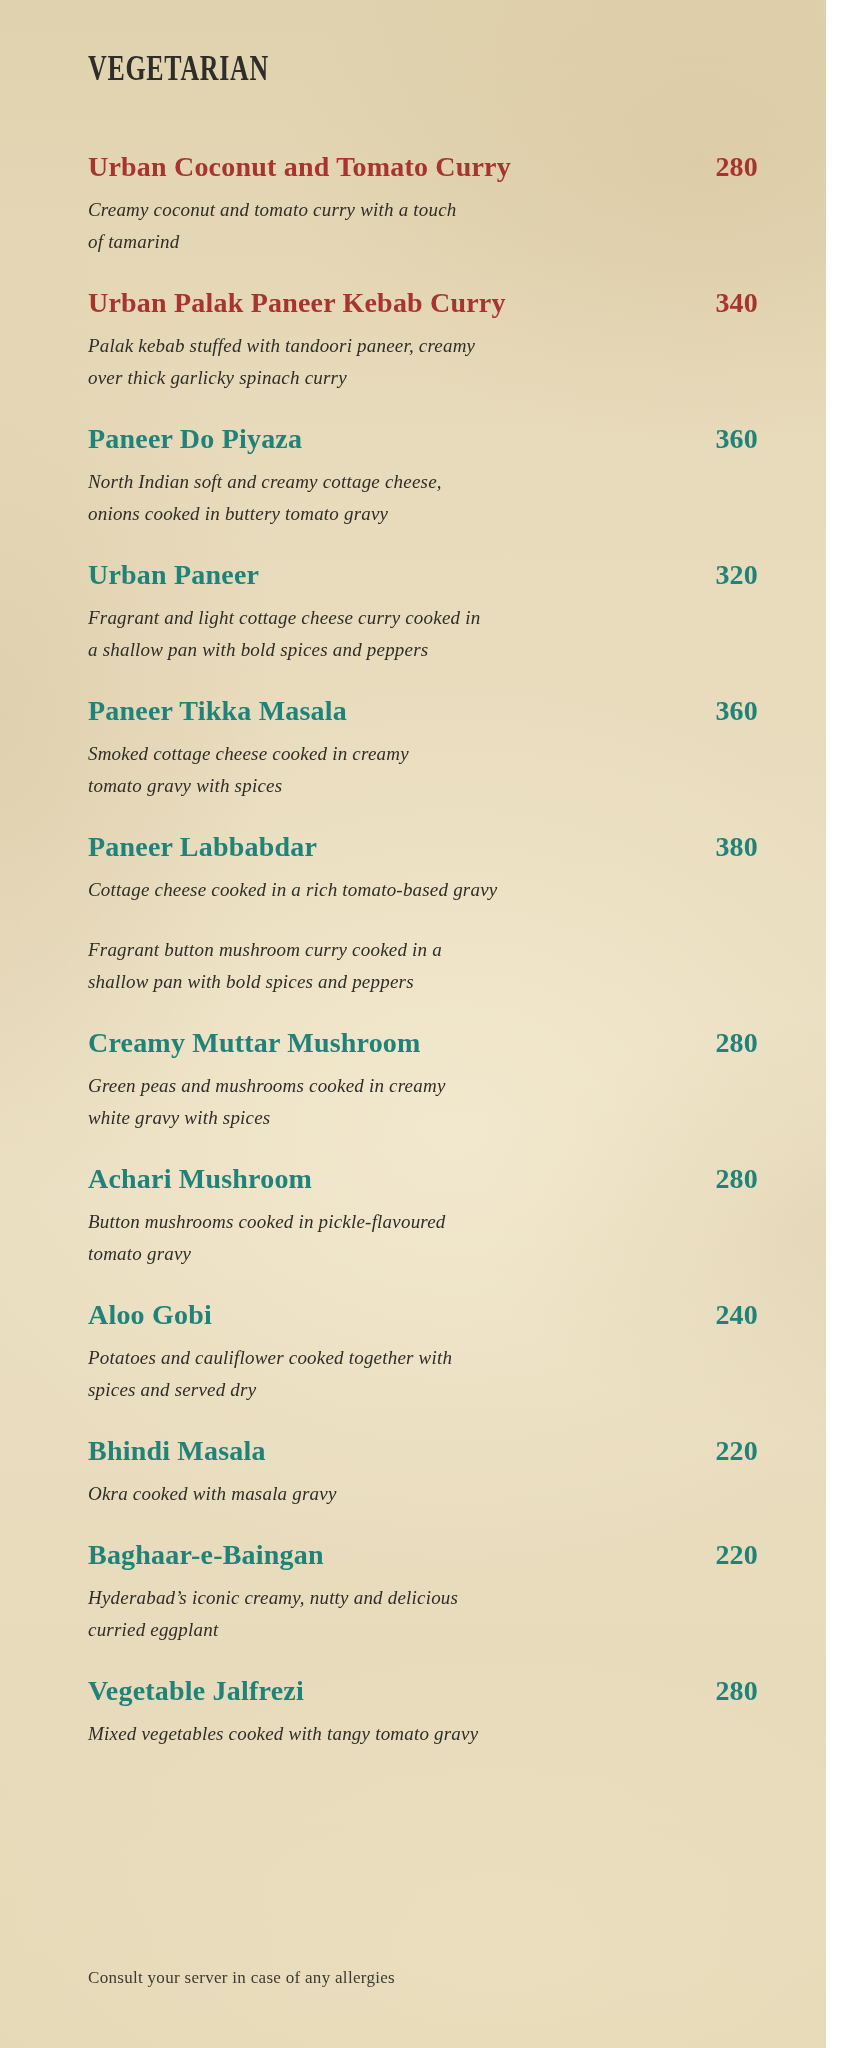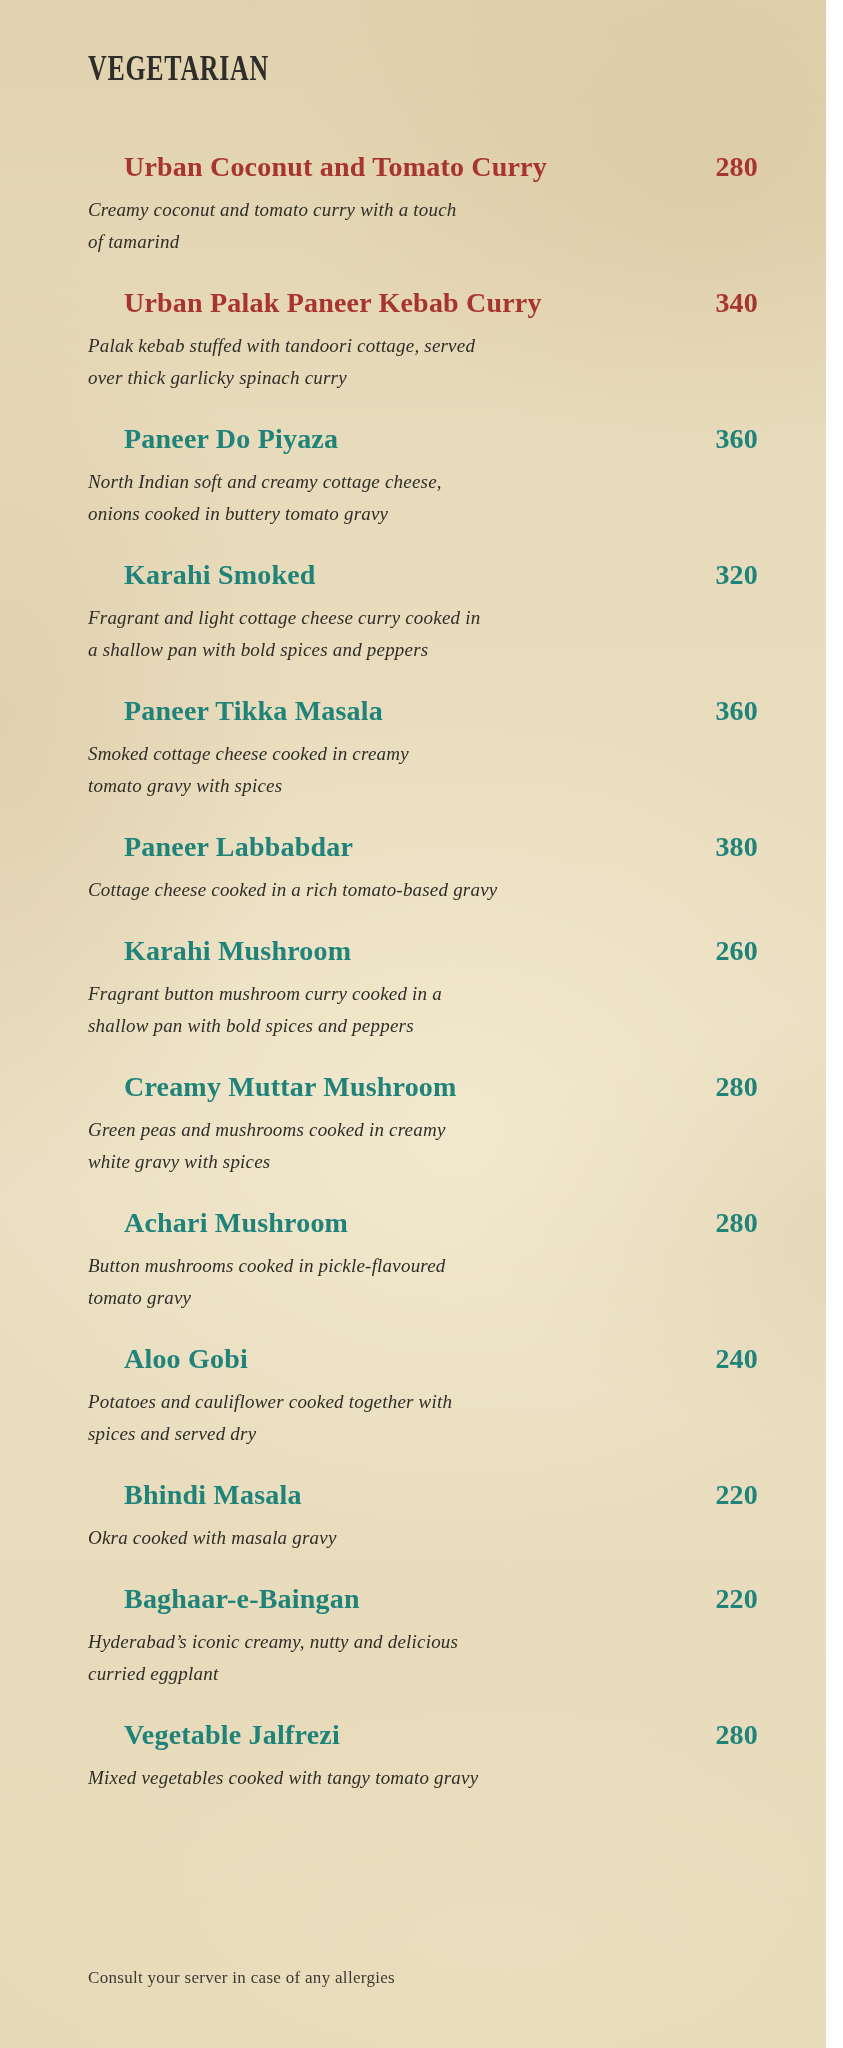--- a/index.html
+++ b/index.html
@@ -39,21 +39,20 @@
     display: flex;
     justify-content: space-between;
     align-items: flex-start;
     margin-bottom: 10px;
   }
   .item-name, .item-price {
     font-size: 28px;
     line-height: 34px;
     font-weight: 700;
     letter-spacing: 0.2px;
-    margin-left: 36px;
   }
   .accent-red .item-name, .accent-red .item-price { color: var(--accent-red, #a8342f); }
   .accent-teal .item-name, .accent-teal .item-price { color: var(--accent-teal, #1f837a); }
 
   .item-description {
     font-size: 19px;
     line-height: 32px;
     font-style: italic;
     color: var(--description, #2f2d27);
     white-space: pre-line;
@@ -87,36 +86,36 @@
     </div>
     <div class="item-description">Creamy coconut and tomato curry with a touch
 of tamarind</div>
   </div>
 
   <div class="menu-item accent-red">
     <div class="item-row">
       <span class="item-name">Urban Palak Paneer Kebab Curry</span>
       <span class="item-price">340</span>
     </div>
-    <div class="item-description">Palak kebab stuffed with tandoori cottage, served
+    <div class="item-description">Palak kebab stuffed with tandoori paneer, creamy
 over thick garlicky spinach curry</div>
   </div>
 
   <div class="menu-item accent-teal">
     <div class="item-row">
       <span class="item-name">Paneer Do Piyaza</span>
       <span class="item-price">360</span>
     </div>
     <div class="item-description">North Indian soft and creamy cottage cheese,
 onions cooked in buttery tomato gravy</div>
   </div>
 
   <div class="menu-item accent-teal">
     <div class="item-row">
-      <span class="item-name">Karahi Smoked</span>
+      <span class="item-name">Urban Paneer</span>
       <span class="item-price">320</span>
     </div>
     <div class="item-description">Fragrant and light cottage cheese curry cooked in
 a shallow pan with bold spices and peppers</div>
   </div>
 
   <div class="menu-item accent-teal">
     <div class="item-row">
       <span class="item-name">Paneer Tikka Masala</span>
       <span class="item-price">360</span>
@@ -127,24 +126,20 @@
 
   <div class="menu-item accent-teal">
     <div class="item-row">
       <span class="item-name">Paneer Labbabdar</span>
       <span class="item-price">380</span>
     </div>
     <div class="item-description">Cottage cheese cooked in a rich tomato-based gravy</div>
   </div>
 
   <div class="menu-item accent-teal">
-    <div class="item-row">
-      <span class="item-name">Karahi Mushroom</span>
-      <span class="item-price">260</span>
-    </div>
     <div class="item-description">Fragrant button mushroom curry cooked in a
 shallow pan with bold spices and peppers</div>
   </div>
 
   <div class="menu-item accent-teal">
     <div class="item-row">
       <span class="item-name">Creamy Muttar Mushroom</span>
       <span class="item-price">280</span>
     </div>
     <div class="item-description">Green peas and mushrooms cooked in creamy

